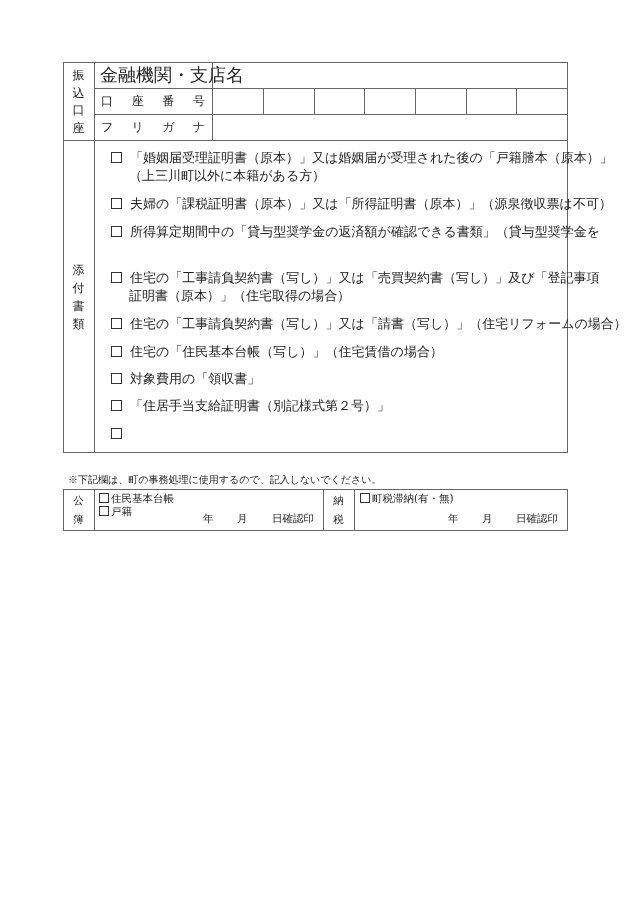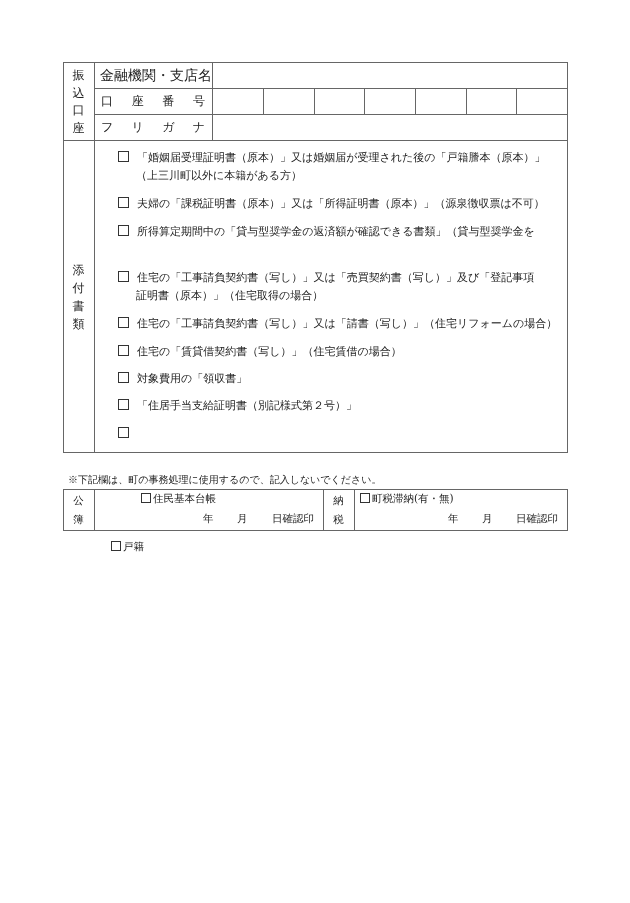--- a/index.html
+++ b/index.html
@@ -5,21 +5,21 @@
   html, body { margin:0; padding:0; background:#ffffff; }
   body { width:630px; height:903px; position:relative; overflow:hidden;
          font-family:"DejaVu Serif","Liberation Serif",serif; color:#222; }
   .abs { position:absolute; }
   .line-h { position:absolute; height:1px; background:#666; }
   .line-v { position:absolute; width:1px; background:#666; }
   .txt { position:absolute; font-size:12px; line-height:14px; white-space:nowrap; }
   .vlabel { position:absolute; font-size:12px; line-height:14px; text-align:center; width:31px; }
   .vlabel span { display:block; }
   .spread { display:flex; justify-content:space-between; position:absolute; font-size:12px; line-height:14px; }
-  .item { position:absolute; left:118px; font-size:11px; line-height:18px; white-space:nowrap; }
+  .item { position:absolute; left:111px; font-size:13px; line-height:18px; white-space:nowrap; }
   .item .box { display:inline-block; width:9px; height:9px; border:1px solid #333; margin-right:8px; vertical-align:-1px; }
   .item .cont { display:block; padding-left:18px; }
   .small { font-size:10.5px; line-height:13px; }
   .sbox { display:inline-block; width:8px; height:8px; border:1px solid #333; margin-right:2px; vertical-align:-1px; }
 </style>
 </head>
 <body>
 
 <div>
   <div class="line-h" style="left:63px;top:62px;width:505px;"></div>
@@ -40,21 +40,21 @@
   <div class="line-v" style="left:516px;top:88px;height:26px;"></div>
 </div>
 
 <div class="vlabel" style="left:63px;top:67px;line-height:17.5px;">
   <span>振</span>
   <span>込</span>
   <span>口</span>
   <span>座</span>
 </div>
 
-<div class="txt" style="left:100px;top:68px;font-size:14px;">金融機関・支店名</div>
+<div class="txt" style="left:100px;top:68px;font-size:18px;">金融機関・支店名</div>
 <div class="abs" style="left:213px;top:63px;width:354px;height:25px;"></div>
 
 <div class="spread" style="left:101px;top:94px;width:104px;">
   <span>口</span>
   <span>座</span>
   <span>番</span>
   <span>号</span>
 </div>
 <div class="abs" style="left:213px;top:89px;width:50px;height:25px;"></div>
 <div class="abs" style="left:264px;top:89px;width:50px;height:25px;"></div>
@@ -90,21 +90,21 @@
   <span class="box"></span><span>所得算定期間中の「貸与型奨学金の返済額が確認できる書類」（貸与型奨学金を</span>
 </div>
 <div class="item" style="top:269px;">
   <span class="box"></span><span>住宅の「工事請負契約書（写し）」又は「売買契約書（写し）」及び「登記事項</span>
   <span class="cont">証明書（原本）」（住宅取得の場合）</span>
 </div>
 <div class="item" style="top:315px;">
   <span class="box"></span><span>住宅の「工事請負契約書（写し）」又は「請書（写し）」（住宅リフォームの場合）</span>
 </div>
 <div class="item" style="top:343px;">
-  <span class="box"></span><span>住宅の「賃貸借契約書（写し）」（住宅賃借の場合）</span>
+  <span class="box"></span><span>住宅の「住民基本台帳（写し）」（住宅賃借の場合）</span>
 </div>
 <div class="item" style="top:370px;">
   <span class="box"></span><span>対象費用の「領収書」</span>
 </div>
 <div class="item" style="top:397px;">
   <span class="box"></span><span>「住居手当支給証明書（別記様式第２号）」</span>
 </div>
 <div class="item" style="top:425px;">
   <span class="box"></span>
 </div>
@@ -118,24 +118,24 @@
   <div class="line-v" style="left:94px;top:489px;height:42px;"></div>
   <div class="line-v" style="left:323px;top:489px;height:42px;"></div>
   <div class="line-v" style="left:354px;top:489px;height:42px;"></div>
   <div class="line-v" style="left:567px;top:489px;height:42px;"></div>
 </div>
 
 <div class="vlabel small" style="left:63px;top:491px;line-height:19px;">
   <span>公</span>
   <span>簿</span>
 </div>
-<div class="txt small" style="left:99px;top:492px;margin-left:42px;">
+<div class="txt small" style="left:99px;top:492px;">
   <span class="sbox"></span><span>住民基本台帳</span>
 </div>
-<div class="txt small" style="left:99px;top:540px;margin-left:12px;">
+<div class="txt small" style="left:99px;top:505px;">
   <span class="sbox"></span><span>戸籍</span>
 </div>
 <div class="txt small" style="left:203px;top:512px;">年</div>
 <div class="txt small" style="left:237px;top:512px;">月</div>
 <div class="txt small" style="left:272px;top:512px;">日確認印</div>
 
 <div class="vlabel small" style="left:323px;top:491px;line-height:19px;">
   <span>納</span>
   <span>税</span>
 </div>

